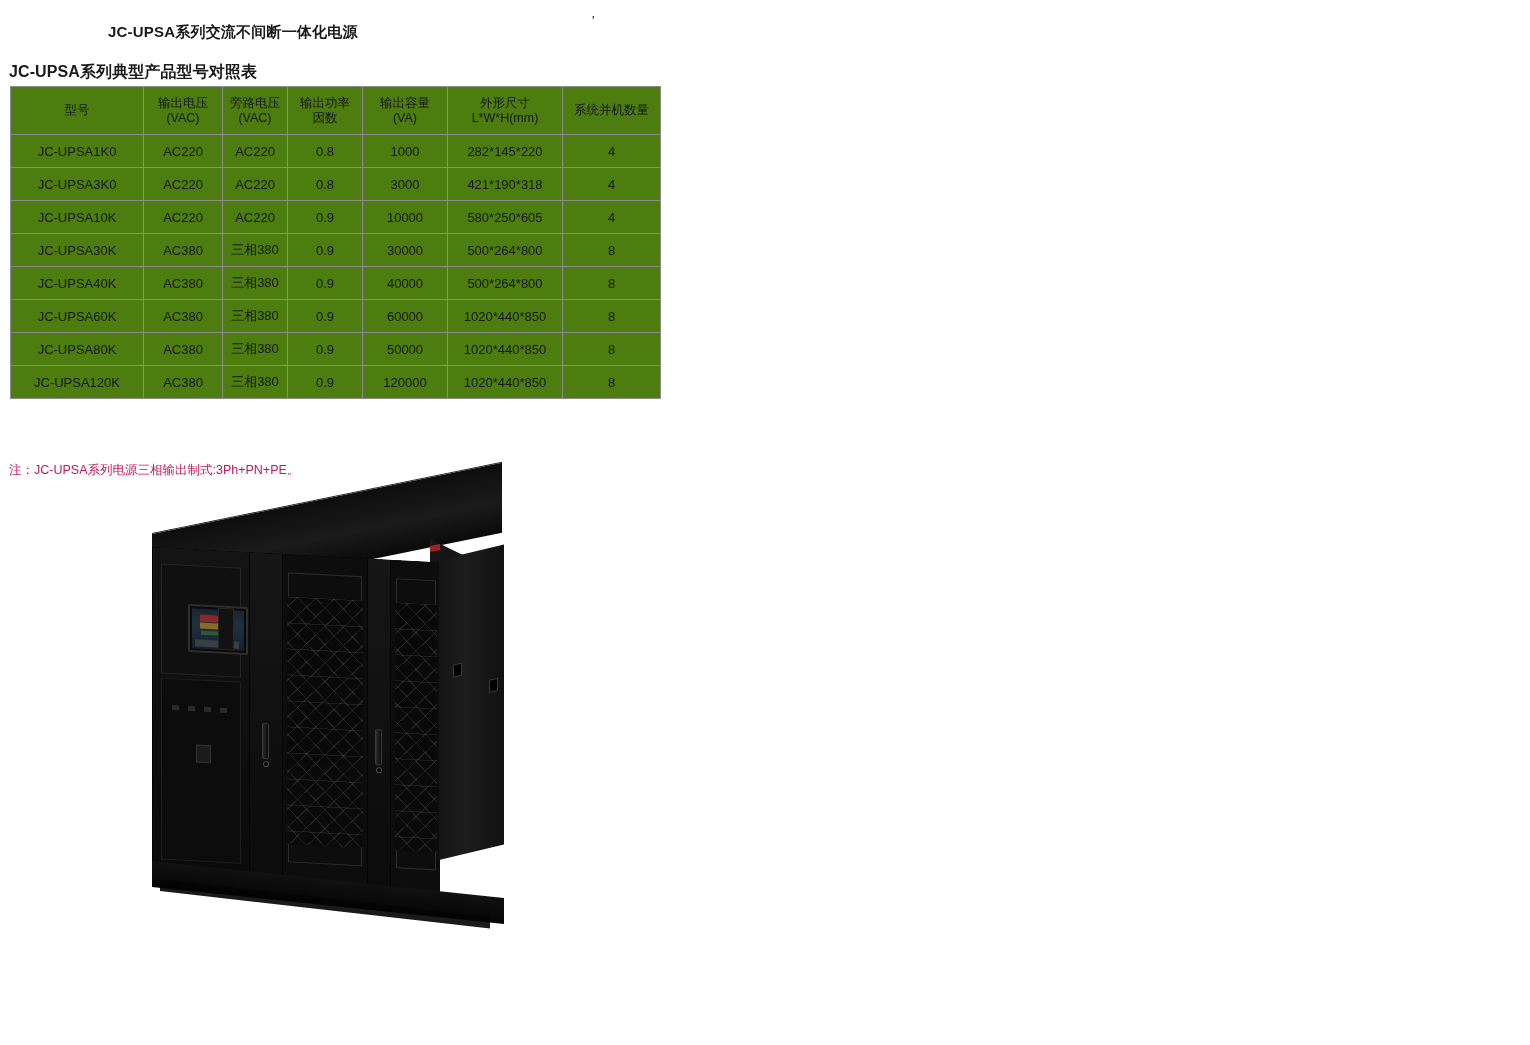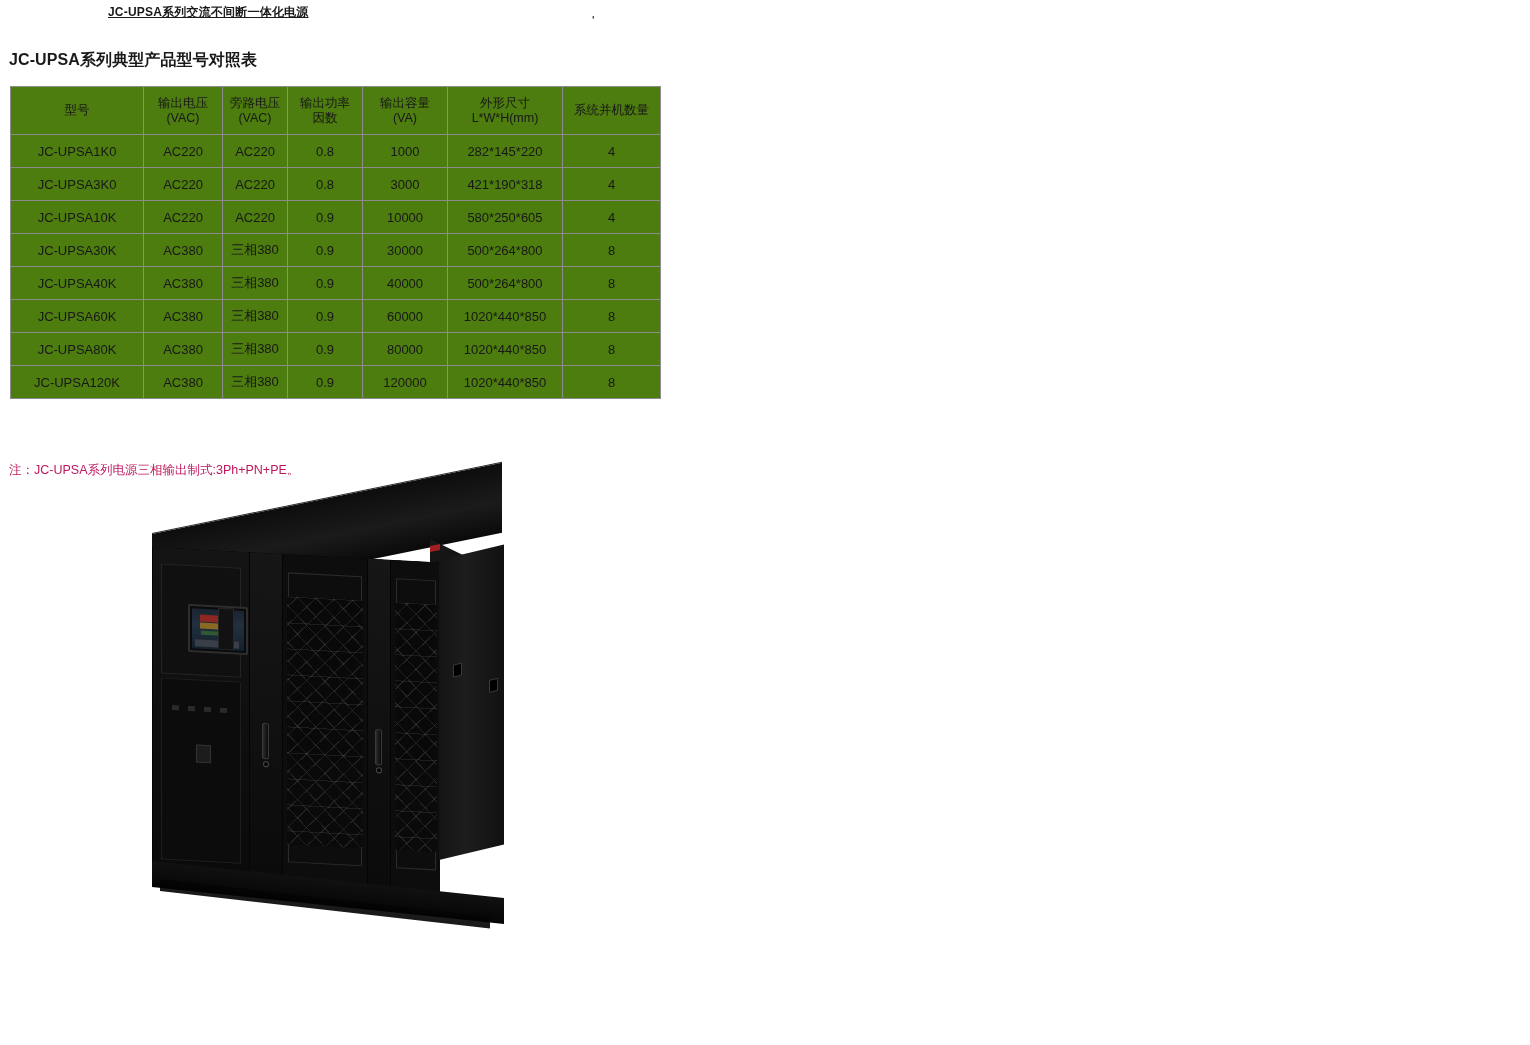--- a/index.html
+++ b/index.html
@@ -13,40 +13,39 @@
     position: relative;
     font-family: "Liberation Sans", sans-serif;
     color: #1a1a1a;
     overflow: hidden;
   }
 
   
   .page-title {
     position: absolute;
     left: 108px;
-    top: 4px;
-    font-size: 12px;
+    top: 23px;
+    font-size: 15px;
     font-weight: bold;
     letter-spacing: 0.2px;
     white-space: nowrap;
-    text-decoration: underline;
   }
   .corner-mark {
     position: absolute;
     left: 592px;
     top: 14px;
     font-size: 13px;
     color: #111;
     line-height: 1;
   }
 
   .section-title {
     position: absolute;
     left: 9px;
-    top: 50px;
+    top: 62px;
     font-size: 16px;
     font-weight: bold;
     letter-spacing: 0.1px;
     white-space: nowrap;
   }
 
   
   .spec-table {
     position: absolute;
     left: 10px;
@@ -458,21 +457,21 @@
       <td>0.9</td>
       <td>60000</td>
       <td>1020*440*850</td>
       <td>8</td>
     </tr>
     <tr>
       <td class="cell-model">JC-UPSA80K</td>
       <td>AC380</td>
       <td>三相380</td>
       <td>0.9</td>
-      <td>80000</td>
+      <td>50000</td>
       <td>1020*440*850</td>
       <td>8</td>
     </tr>
     <tr>
       <td class="cell-model">JC-UPSA120K</td>
       <td>AC380</td>
       <td>三相380</td>
       <td>0.9</td>
       <td>120000</td>
       <td>1020*440*850</td>

